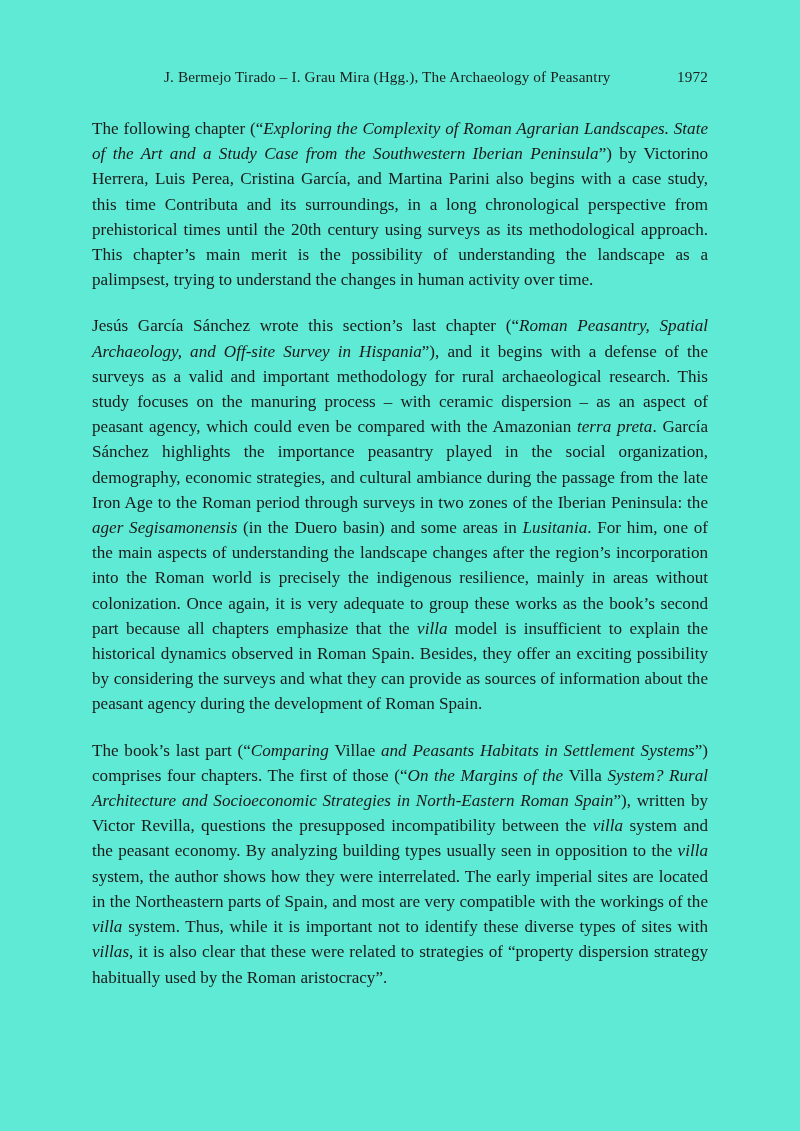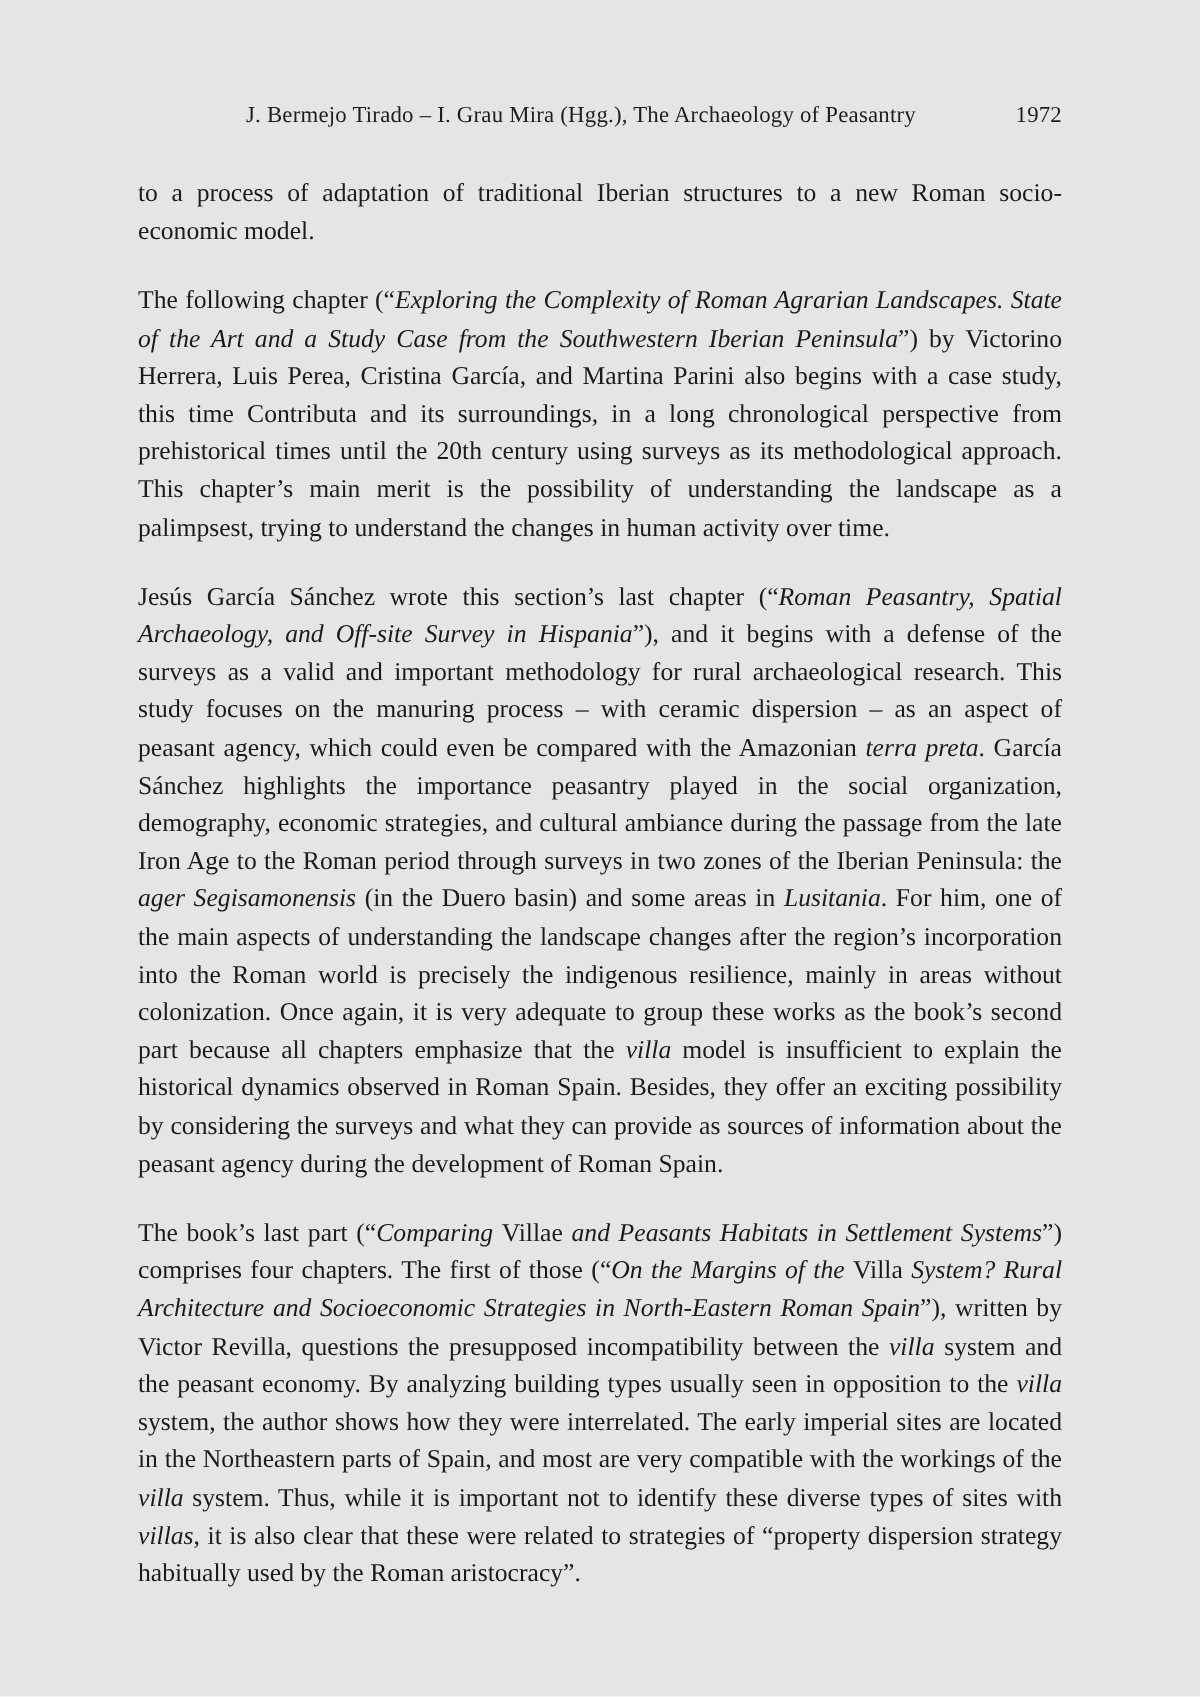--- a/index.html
+++ b/index.html
@@ -12,21 +12,21 @@
     height: 1131px;
     font-family: "Liberation Serif", "DejaVu Serif", serif;
     color: #1a1a1a;
     -webkit-font-smoothing: antialiased;
   }
 
   .page {
     position: relative;
     width: 800px;
     height: 1131px;
-    background: #e5e5e5;
+    background: #5eead4;
     box-sizing: border-box;
   }
 
   
   .running-head {
     position: absolute;
     left: 92px;
     top: 68px;
     width: 616px;
     display: flex;
@@ -73,19 +73,18 @@
 <body style="background: rgb(255, 255, 255); color: rgb(26, 26, 26);">
 
 <div class="page">
 
   <div class="running-head">
     <span class="rh-title">J. Bermejo Tirado – I. Grau Mira (Hgg.), The Archaeology of Peasantry</span>
     <span class="rh-folio">1972</span>
   </div>
 
   <div class="textblock" id="textblock">
-      <p><span class="rom">to a process of adaptation of traditional Iberian structures to a new Roman socio-economic model.</span></p>
       <p><span class="rom">The following chapter (“</span><span class="it">Exploring the Complexity of Roman Agrarian Landscapes. State of the Art and a Study Case from the Southwestern Iberian Peninsula</span><span class="rom">”) by Victorino Herrera, Luis Perea, Cristina García, and Martina Parini also begins with a case study, this time Contributa and its surroundings, in a long chronological perspective from prehistorical times until the 20th century using surveys as its methodological approach. This chapter’s main merit is the possibility of understanding the landscape as a palimpsest, trying to understand the changes in human activity over time.</span></p>
       <p><span class="rom">Jesús García Sánchez wrote this section’s last chapter (“</span><span class="it">Roman Peasantry, Spatial Archaeology, and Off-site Survey in Hispania</span><span class="rom">”), and it begins with a defense of the surveys as a valid and important methodology for rural archaeological research. This study focuses on the manuring process – with ceramic dispersion – as an aspect of peasant agency, which could even be compared with the Amazonian </span><span class="it">terra preta</span><span class="rom">. García Sánchez highlights the importance peasantry played in the social organization, demography, economic strategies, and cultural ambiance during the passage from the late Iron Age to the Roman period through surveys in two zones of the Iberian Peninsula: the </span><span class="it">ager Segisamonensis</span><span class="rom"> (in the Duero basin) and some areas in </span><span class="it">Lusitania</span><span class="rom">. For him, one of the main aspects of understanding the landscape changes after the region’s incorporation into the Roman world is precisely the indigenous resilience, mainly in areas without colonization. Once again, it is very adequate to group these works as the book’s second part because all chapters emphasize that the </span><span class="it">villa</span><span class="rom"> model is insufficient to explain the historical dynamics observed in Roman Spain. Besides, they offer an exciting possibility by considering the surveys and what they can provide as sources of information about the peasant agency during the development of Roman Spain.</span></p>
       <p><span class="rom">The book’s last part (“</span><span class="it">Comparing </span><span class="rom">Villae</span><span class="it"> and Peasants Habitats in Settlement Systems</span><span class="rom">”) comprises four chapters. The first of those (“</span><span class="it">On the Margins of the </span><span class="rom">Villa</span><span class="it"> System? Rural Architecture and Socioeconomic Strategies in North-Eastern Roman Spain</span><span class="rom">”), written by Victor Revilla, questions the presupposed incompatibility between the </span><span class="it">villa</span><span class="rom"> system and the peasant economy. By analyzing building types usually seen in opposition to the </span><span class="it">villa</span><span class="rom"> system, the author shows how they were interrelated. The early imperial sites are located in the Northeastern parts of Spain, and most are very compatible with the workings of the </span><span class="it">villa</span><span class="rom"> system. Thus, while it is important not to identify these diverse types of sites with </span><span class="it">villas</span><span class="rom">, it is also clear that these were related to strategies of “property dispersion strategy habitually used by the Roman aristocracy”.</span></p>
     </div>
 
 </div>
 
 </body></html>

